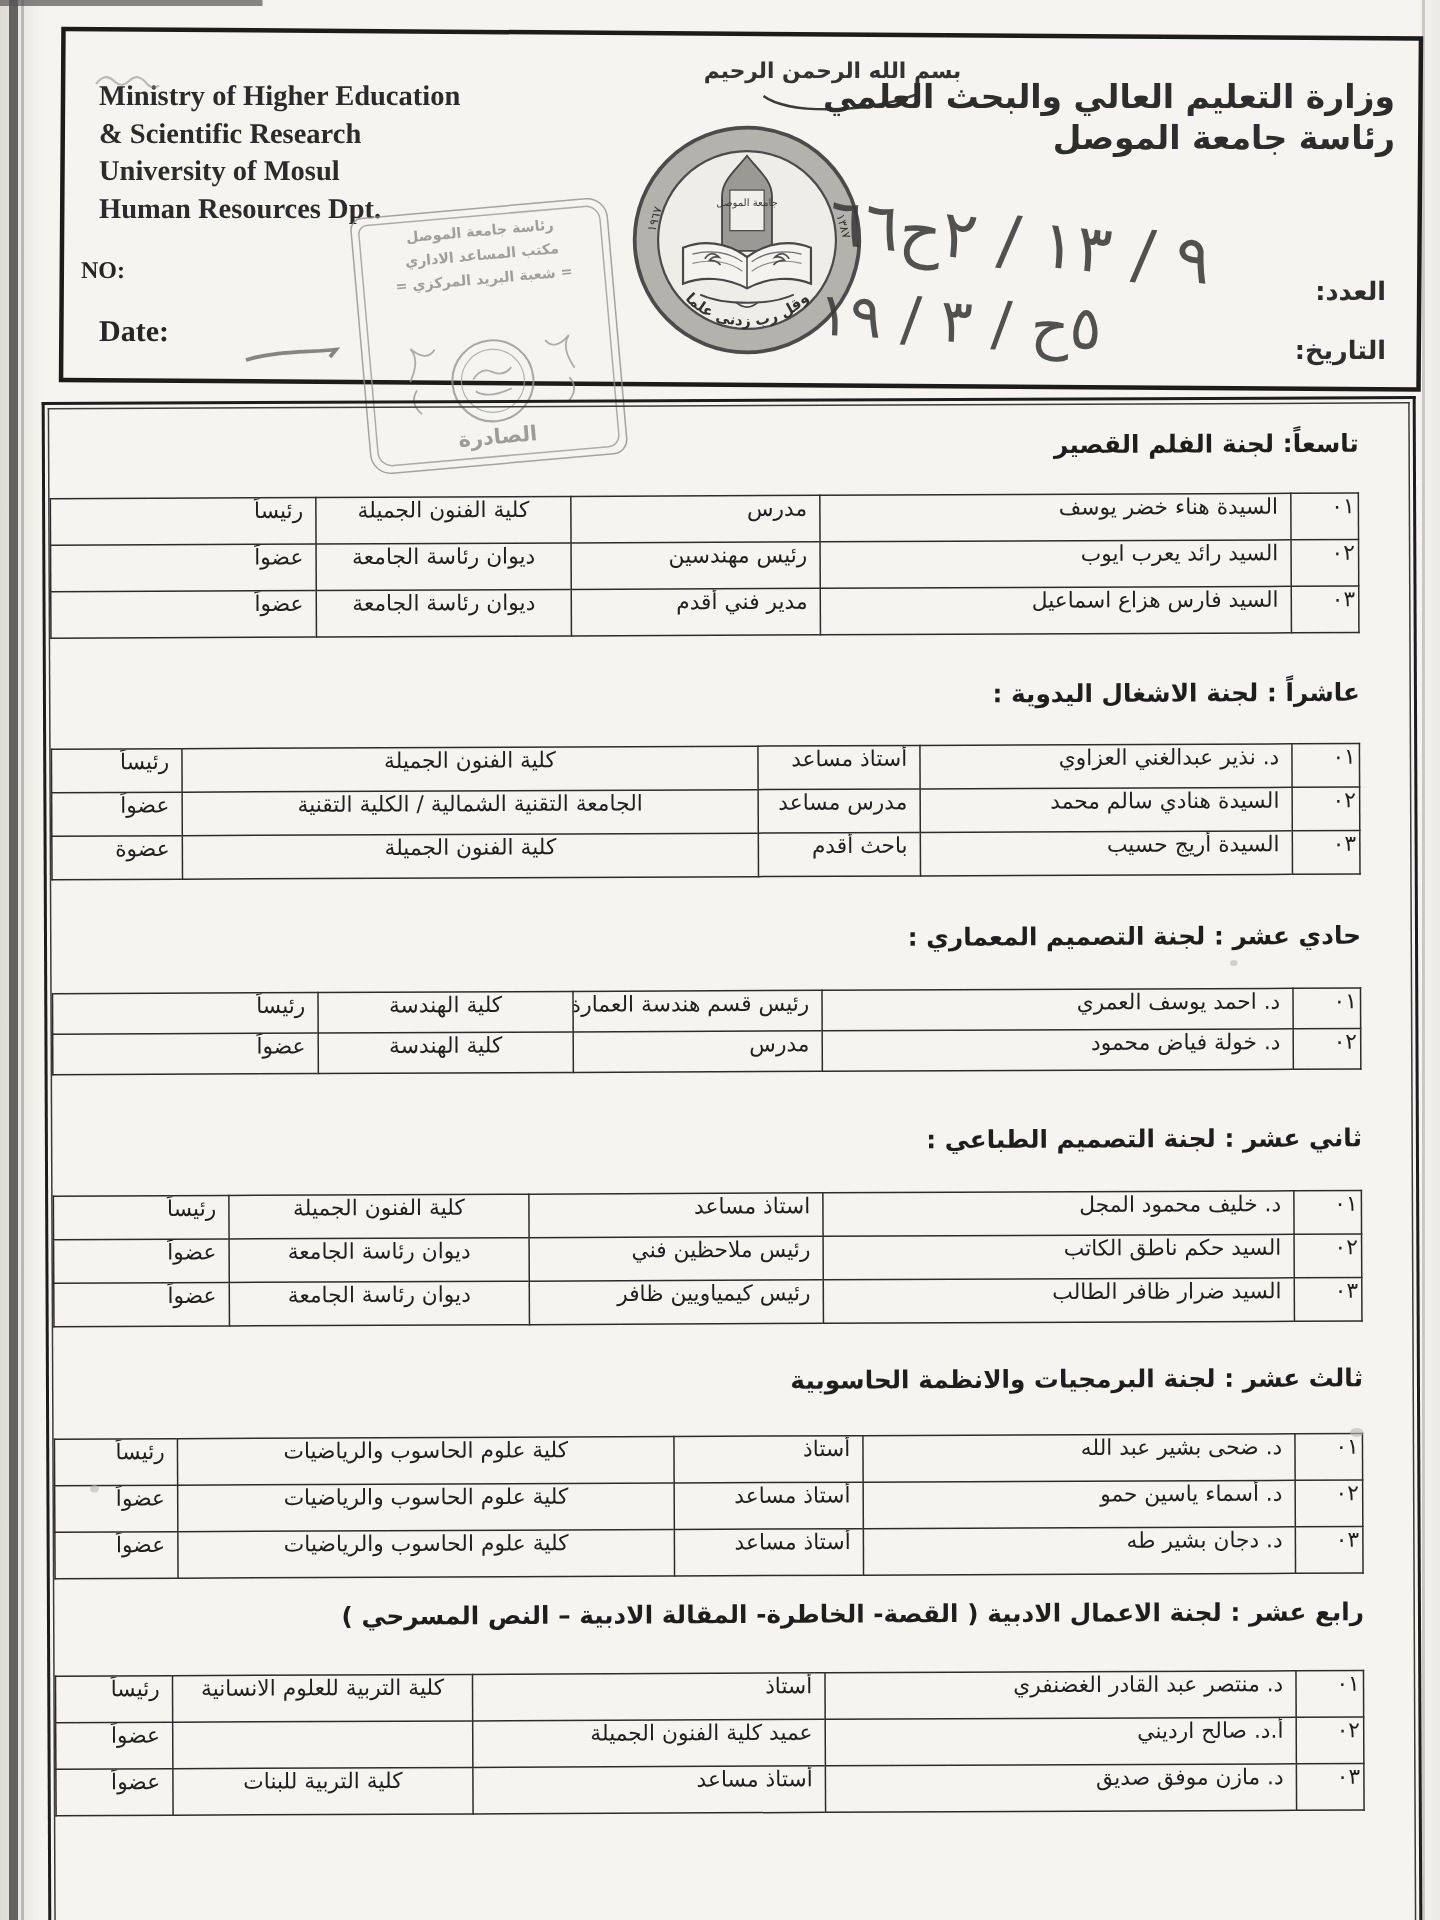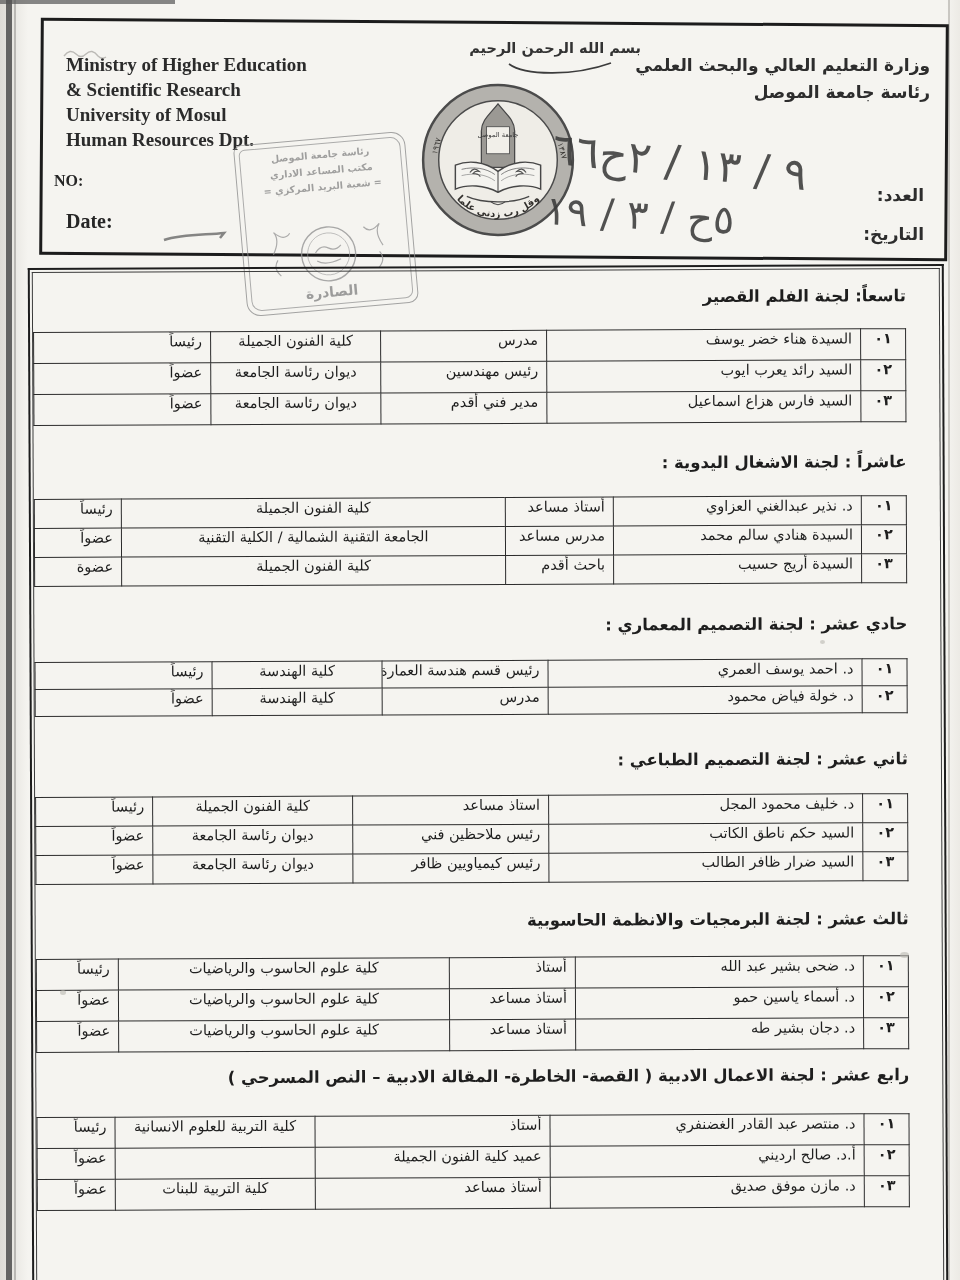--- a/index.html
+++ b/index.html
@@ -17,21 +17,21 @@
   .eng-block{position:absolute;left:66px;top:52px;font-family:"Liberation Serif",serif;font-weight:bold;font-size:19px;line-height:25px;color:#2b2b2b;}
   .eng-line{white-space:nowrap;}
   .no-label{position:absolute;left:54px;top:172px;font-family:"Liberation Serif",serif;font-weight:bold;font-size:16px;color:#262626;}
   .date-label{position:absolute;left:66px;top:210px;font-family:"Liberation Serif",serif;font-weight:bold;font-size:20px;color:#262626;}
   .date-penmark{position:absolute;left:162px;top:230px;}
   .topleft-scribble{position:absolute;left:62px;top:46px;opacity:.55;}
 
   .bismillah{position:absolute;left:455px;top:40px;width:200px;text-align:center;font-size:14.5px;font-weight:bold;color:#333;direction:rtl;white-space:nowrap;}
   .bismillah-swash{position:absolute;left:505px;top:60px;}
 
-  .ar-block{position:absolute;right:30px;top:52px;text-align:right;direction:rtl;font-size:17px;font-weight:bold;line-height:27px;color:#2d2d2d;}
+  .ar-block{position:absolute;right:30px;top:52px;text-align:right;direction:rtl;font-size:22px;font-weight:bold;line-height:27px;color:#2d2d2d;}
   .lbl-adad{position:absolute;right:36px;top:185px;direction:rtl;font-size:17px;font-weight:bold;color:#2d2d2d;}
   .lbl-tarikh{position:absolute;right:36px;top:224px;direction:rtl;font-size:17px;font-weight:bold;color:#2d2d2d;}
 
   
   .hand{position:absolute;direction:ltr;unicode-bidi:bidi-override;color:#3b3b3b;font-weight:normal;white-space:nowrap;opacity:.88;}
   .hand-number{left:552px;top:136px;font-size:44px;letter-spacing:4px;transform:rotate(6deg);}
   .hand-date{left:545px;top:192px;font-size:40px;letter-spacing:9px;transform:rotate(3deg);}
 
   
   .seal{position:absolute;left:420px;top:82px;width:156px;height:156px;}
@@ -45,21 +45,21 @@
   .stamp-bottom{position:absolute;bottom:10px;left:0;right:0;text-align:center;direction:rtl;font-size:14px;font-weight:bold;color:#878787;letter-spacing:2px;}
 
   
   .body-box{position:absolute;left:30px;top:266px;width:912px;height:1020px;border:2.5px solid #1d1d1d;border-bottom:none;transform:rotate(-.25deg);}
   .body-box::after{content:"";position:absolute;inset:2px;border:1px solid #3c3c3c;border-bottom:none;pointer-events:none;}
 
   .sec-title{position:absolute;right:36px;direction:rtl;font-size:16.5px;font-weight:bold;color:#1e1e1e;white-space:nowrap;}
 
   table.ctable{position:absolute;left:3px;width:872px;border-collapse:collapse;direction:rtl;table-layout:fixed;}
   .ctable td{border:1.6px solid #2c2c2c;padding:1px 8px;font-size:14.5px;color:#1f1f1f;vertical-align:top;overflow:hidden;white-space:nowrap;}
-  .c-no{text-align:center;padding:1px 2px !important;font-weight:bold;}
+  .c-no{text-align:right;padding:1px 2px !important;}
   .c-name{text-align:right;}
   .c-title{text-align:right;}
   .c-college{text-align:center;}
   .c-role{}
   .t0 td{height:28px;} .t1 td{height:26px;} .t2 td{height:24px;} .t3 td{height:26px;} .t4 td{height:28px;} .t5 td{height:28px;}
 
   .speck{position:absolute;background:#b9b7b1;border-radius:50%;opacity:.6;}
 </style>
 </head>
 <body>

